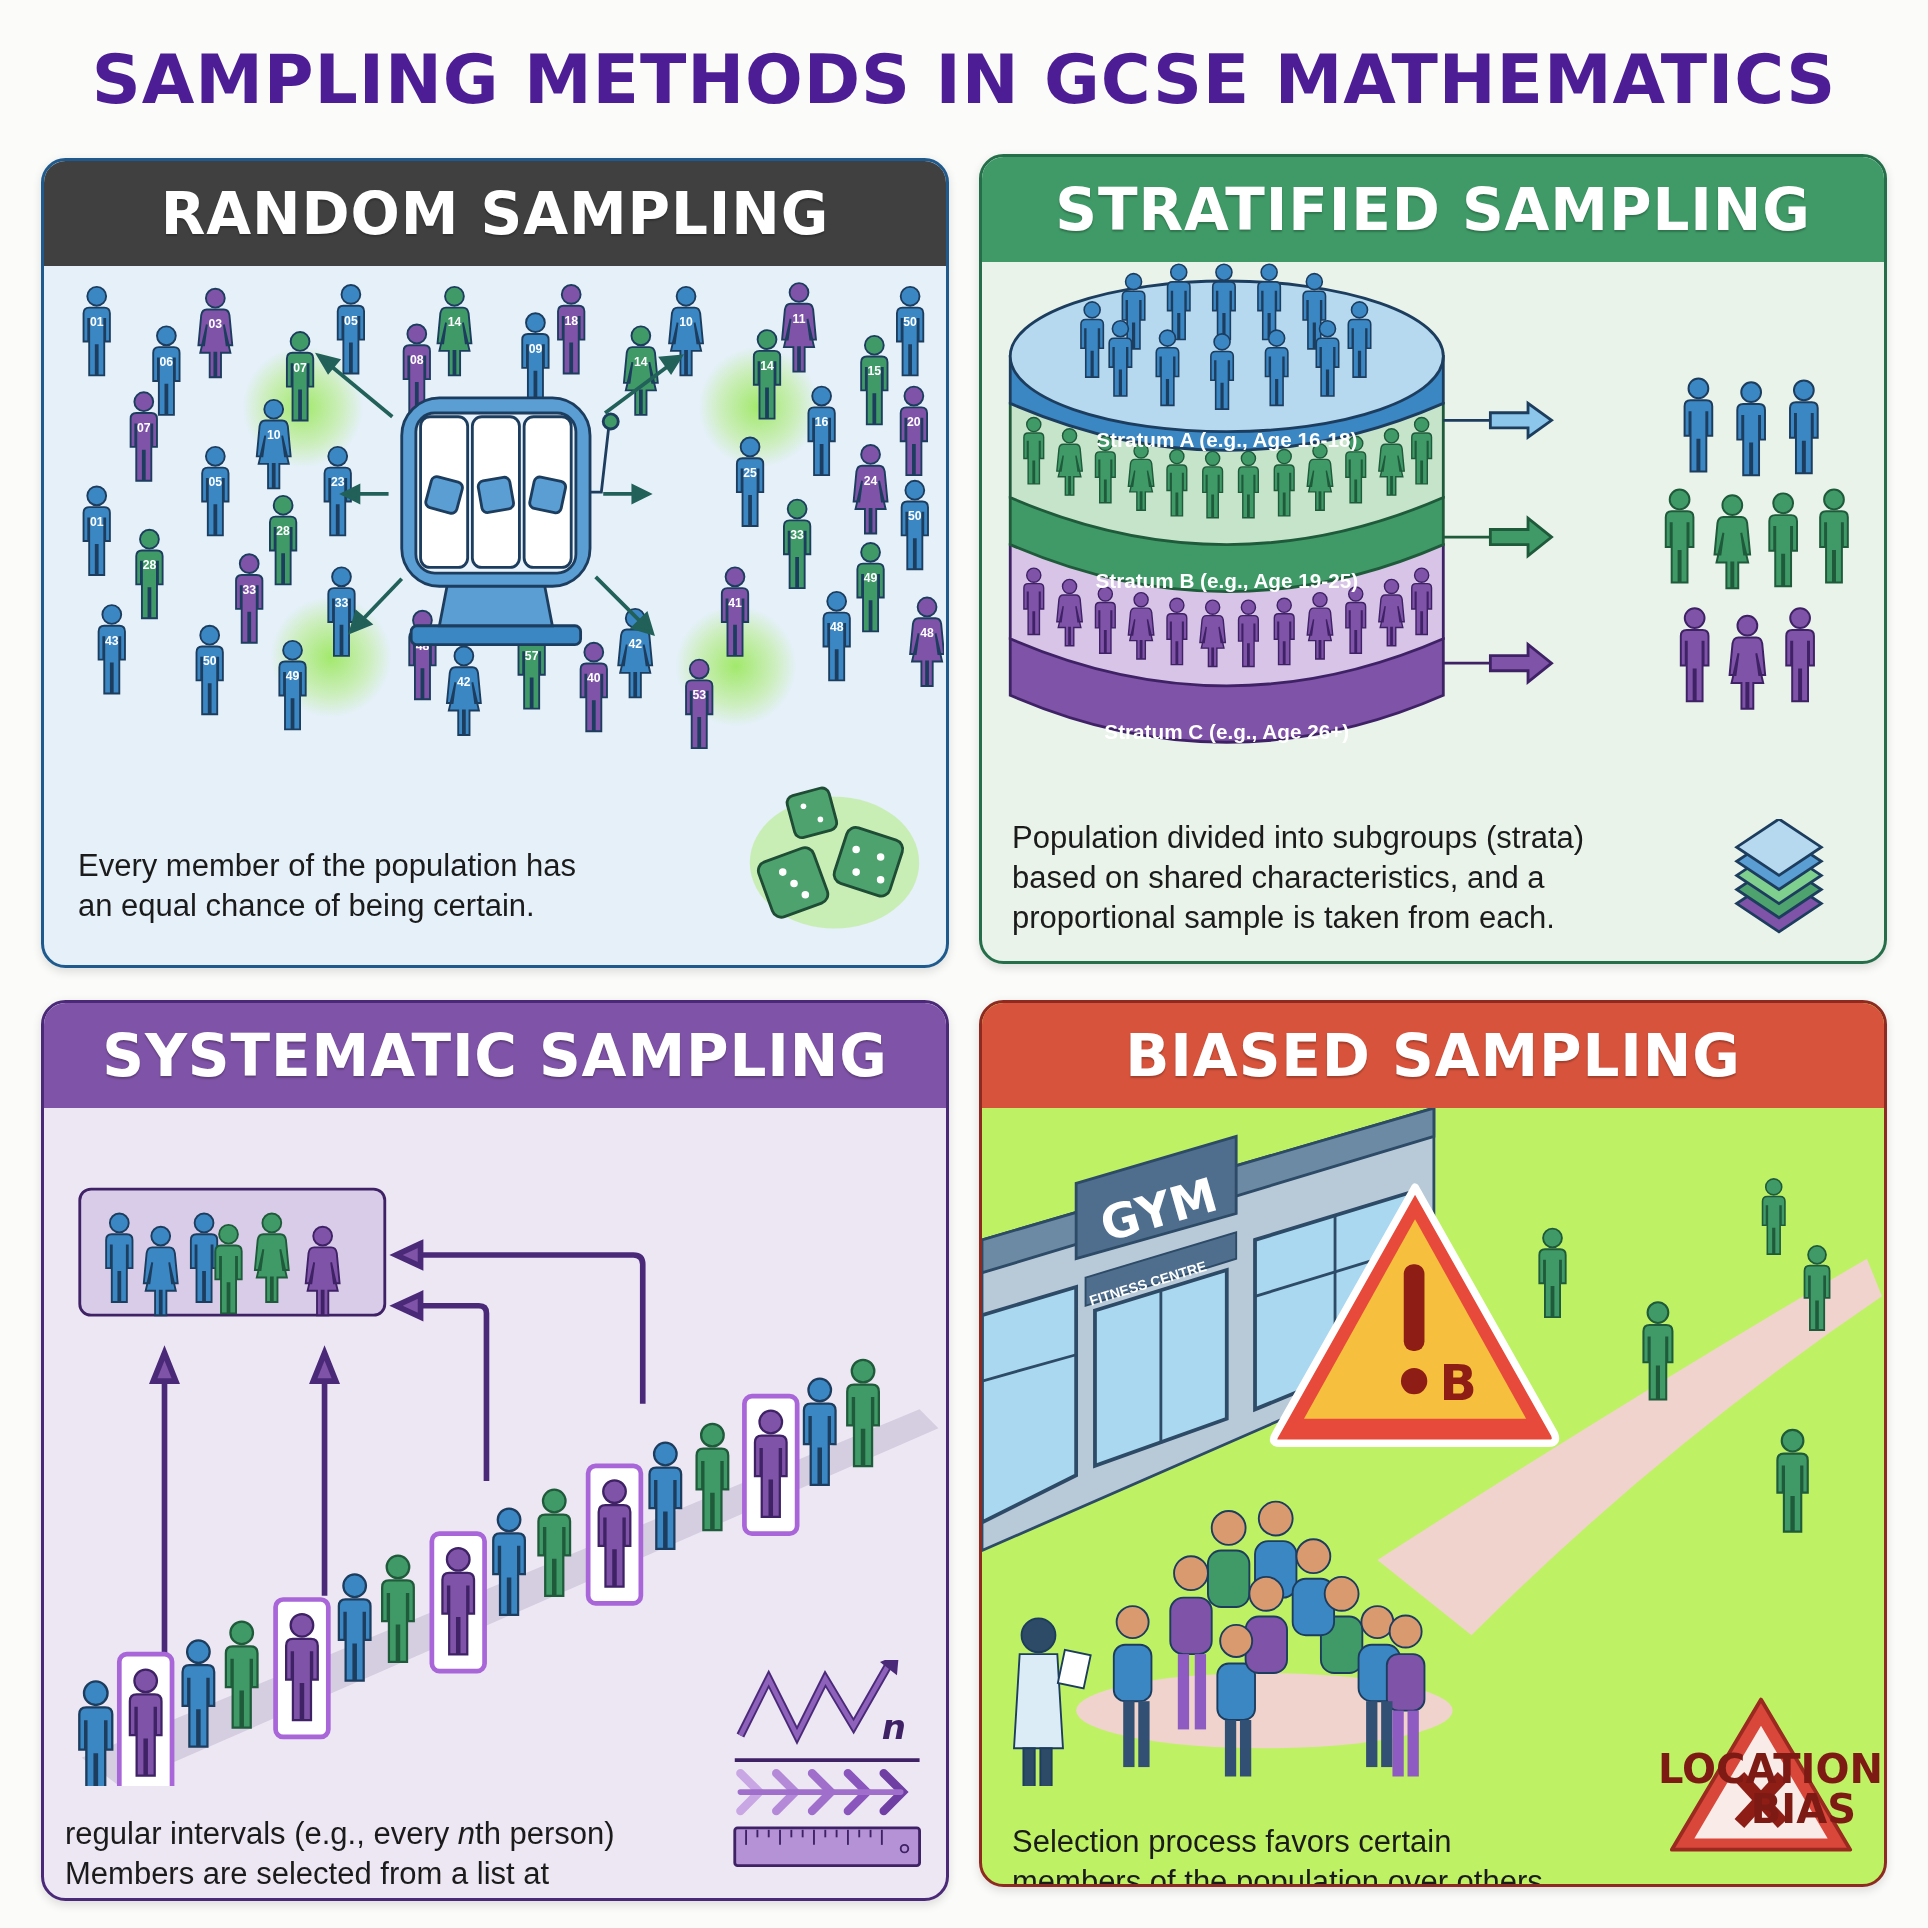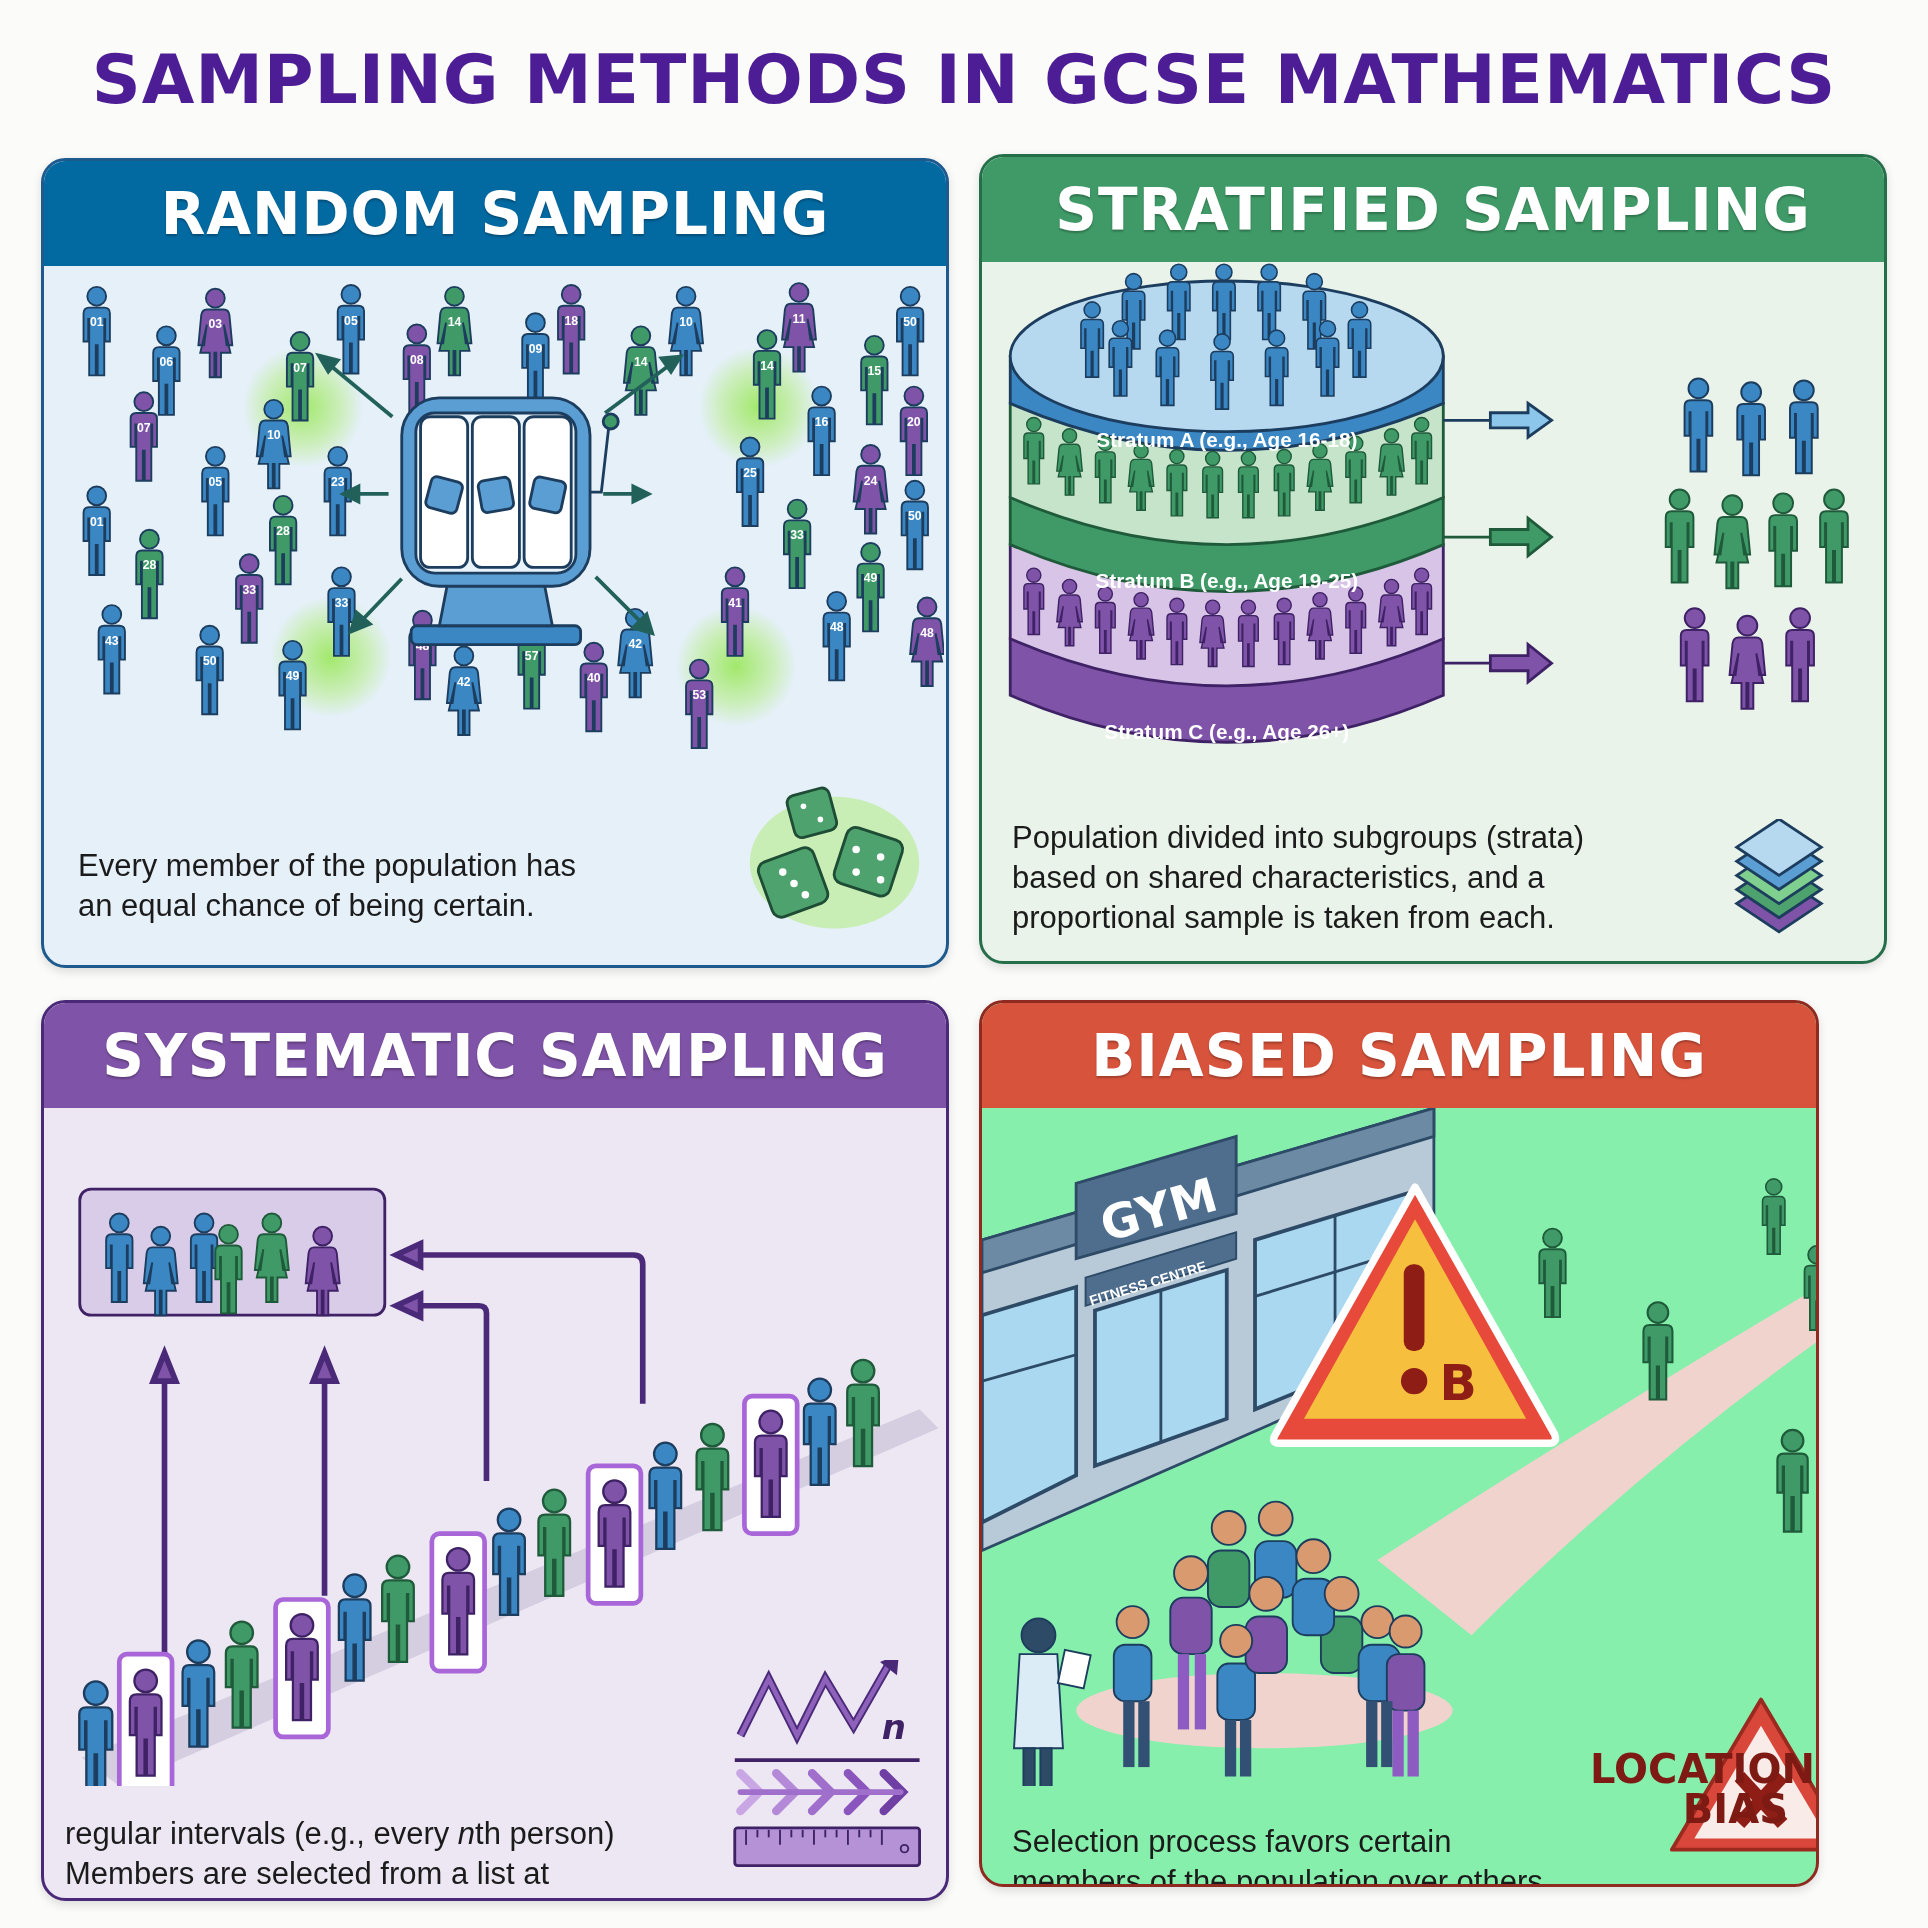--- a/index.html
+++ b/index.html
@@ -24,26 +24,26 @@
   }
   .panel-body { position: absolute; left: 0; right: 0; top: 105px; bottom: 0; }
   .desc {
     position: absolute; font-size: 31px; line-height: 40px; color: #1b1b1b;
     font-family: "Liberation Sans", sans-serif;
   }
   .desc .ital { font-style: italic; }
 
   
   #p-random { left: 41px; top: 158px; width: 908px; height: 810px; border-color: #1e5a8e; background: #e5f0f9; }
-  #p-random .panel-header { background: #0369a1; }
+  #p-random .panel-header { background: #404040; }
   #p-strat { left: 979px; top: 154px; width: 908px; height: 810px; border-color: #256e4a; background: #e9f3ea; }
   #p-strat .panel-header { background: #3f9a67; }
   #p-syst { left: 41px; top: 1000px; width: 908px; height: 901px; border-color: #4a2a78; background: #ede6f3; }
   #p-syst .panel-header { background: #7f53a7; }
-  #p-bias { left: 979px; top: 1000px; width: 840px; height: 887px; border-color: #8e2a1f; background: #86efac; }
+  #p-bias { left: 979px; top: 1000px; width: 908px; height: 887px; border-color: #8e2a1f; background: #bef264; }
   #p-bias .panel-header { background: #d7533c; }
   .num-label { font-family: "Liberation Sans", sans-serif; font-size: 13px; fill: #fff; font-weight: bold; }
 
   .glow { position: absolute; border-radius: 50%;
     background: radial-gradient(circle, rgba(140,230,60,0.75) 0%, rgba(160,235,80,0.35) 45%, rgba(180,240,100,0) 70%); }
 
   .stratum-label { font-family: "Liberation Sans", sans-serif; font-size: 22px; fill: #fff; font-weight: bold; }
 
   .bias-label {
     position: absolute; right: 28px; bottom: 55px; width: 198px; text-align: right;

